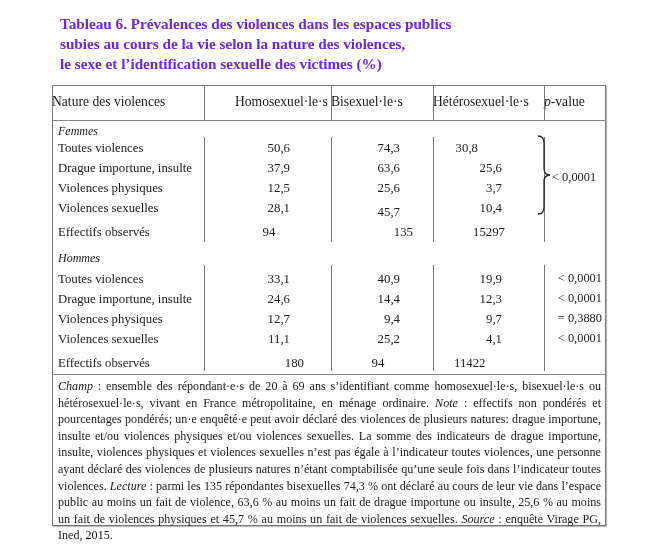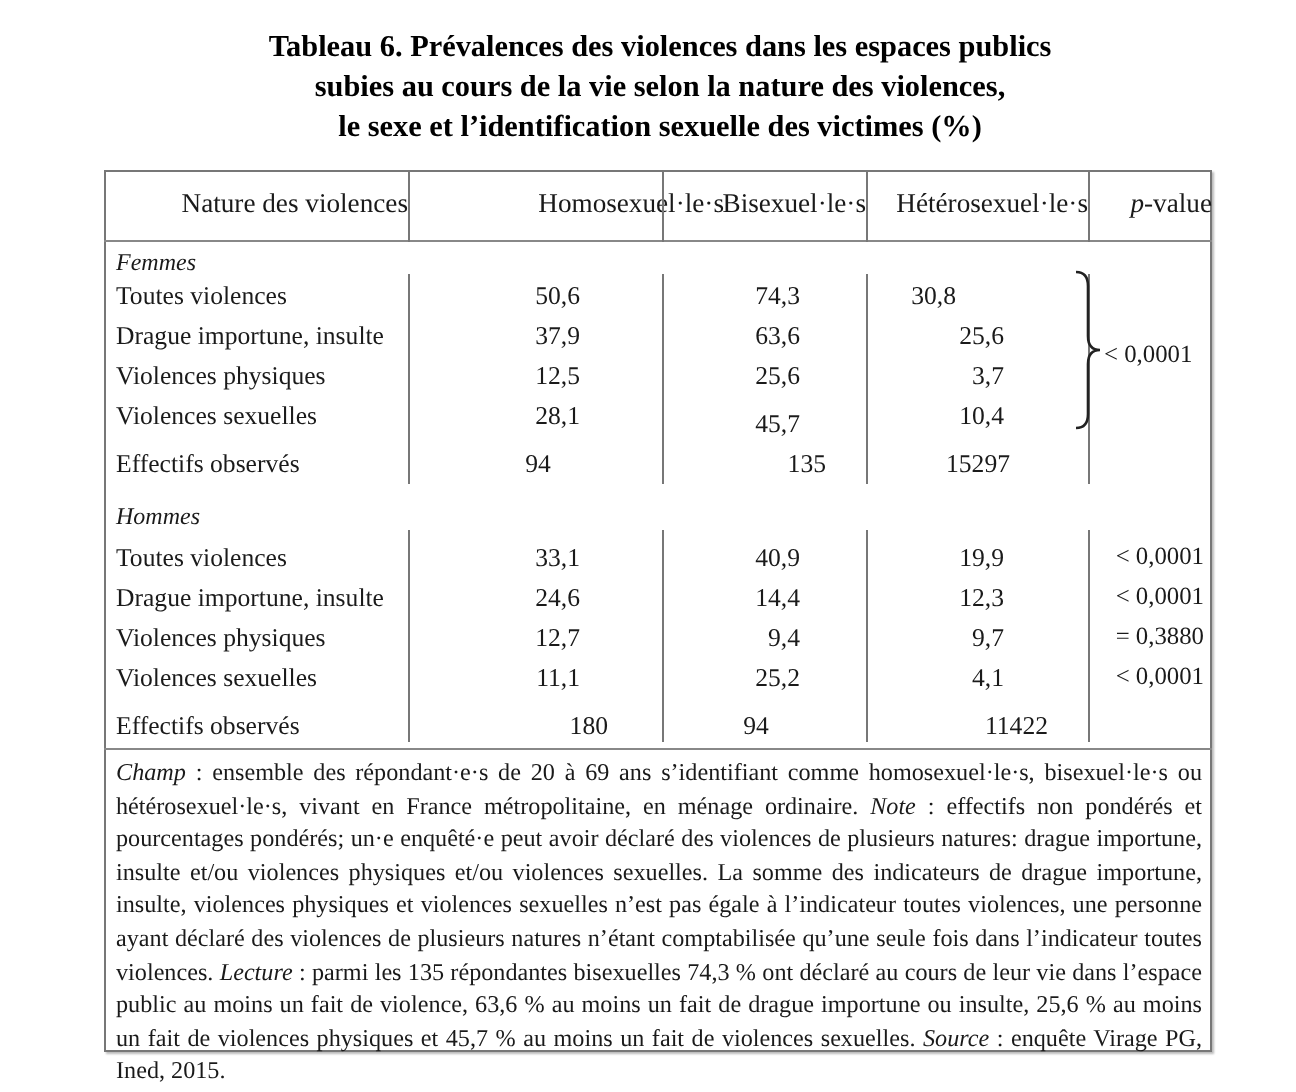--- a/index.html
+++ b/index.html
@@ -1,26 +1,26 @@
 <!DOCTYPE html>
 <html><head>
 <meta charset="utf-8">
 <style>
   html, body { margin: 0; padding: 0; background: #ffffff; }
   body { width: 648px; height: 546px; position: relative; overflow: hidden;
          font-family: "Liberation Serif", "DejaVu Serif", serif; color: #1a1a1a; }
-  .title { position: absolute; left: 60px; top: 14px; width: 540px; text-align: center;
-           font-weight: bold; font-size: 15.2px; line-height: 20px; color: #000000; }
+  .title { position: absolute; left: 60px; top: 14px; width: 540px; text-align: left;
+           font-weight: bold; font-size: 15.2px; line-height: 20px; color: #6d28d9; }
   .frame { position: absolute; left: 52px; top: 85px; width: 554px; height: 441px;
            border: 1.5px solid #777; box-sizing: border-box;
            box-shadow: 1px 1px 1px #bbb; }
   .hdr-row { position: absolute; left: 52px; top: 85px; width: 554px; height: 36px;
              border-bottom: 1.5px solid #888; box-sizing: border-box; }
   .hcell { position: absolute; top: 0; height: 35px; line-height: 34px; font-size: 13.6px;
-           text-align: right; white-space: nowrap; }
+           text-align: left; white-space: nowrap; }
   .vline { position: absolute; width: 1px; background: #777; }
   .cell { position: absolute; font-size: 12.8px; line-height: 16px; white-space: nowrap; }
   .lbl { left: 58px; }
   .num { text-align: right; }
   .sect { position: absolute; left: 58px; font-size: 12px; font-style: italic; }
   .sep { position: absolute; left: 52px; width: 554px; height: 0; border-top: 1.5px solid #888; }
   .notes { position: absolute; left: 58px; top: 378px; width: 543px; font-size: 12.1px;
            line-height: 16.6px; text-align: justify; color: #1a1a1a; }
   .notes i { font-style: italic; }
   .brace { position: absolute; left: 537px; top: 135px; width: 14px; height: 80px; }
@@ -123,20 +123,20 @@
   <div class="cell lbl" style="top:331px;">Violences sexuelles</div>
   <div class="cell num" style="top:331px;left:248px;width:42px;">11,1</div>
   <div class="cell num" style="top:331px;left:358px;width:42px;">25,2</div>
   <div class="cell num" style="top:331px;left:460px;width:42px;">4,1</div>
   <div class="pv" style="top:331px;left:546px;width:56px;">&lt; 0,0001</div>
 </div>
 <div>
   <div class="cell lbl" style="top:355px;">Effectifs observés</div>
   <div class="cell" style="top:355px;left:234px;width:70px;text-align:right;">180</div>
   <div class="cell" style="top:355px;left:343px;width:70px;text-align:center;">94</div>
-  <div class="cell" style="top:355px;left:454px;width:70px;text-align:right;">11422</div>
+  <div class="cell" style="top:355px;left:454px;width:70px;text-align:left;">11422</div>
 </div>
 
 <div class="sep" style="top:374px;"></div>
 
 <div class="notes">
   <i>Champ</i><span> : ensemble des répondant·e·s de 20 à 69 ans s’identifiant comme homosexuel·le·s, bisexuel·le·s ou hétérosexuel·le·s, vivant en France métropolitaine, en ménage ordinaire. </span><i>Note</i><span> : effectifs non pondérés et pourcentages pondérés; un·e enquêté·e peut avoir déclaré des violences de plusieurs natures: drague importune, insulte et/ou violences physiques et/ou violences sexuelles. La somme des indicateurs de drague importune, insulte, violences physiques et violences sexuelles n’est pas égale à l’indicateur toutes violences, une personne ayant déclaré des violences de plusieurs natures n’étant comptabilisée qu’une seule fois dans l’indicateur toutes violences. </span><i>Lecture</i><span> : parmi les 135 répondantes bisexuelles 74,3 % ont déclaré au cours de leur vie dans l’espace public au moins un fait de violence, 63,6 % au moins un fait de drague importune ou insulte, 25,6 % au moins un fait de violences physiques et 45,7 % au moins un fait de violences sexuelles. </span><i>Source</i><span> : enquête Virage PG, Ined, 2015.</span>
 </div>
 
 </body></html>

